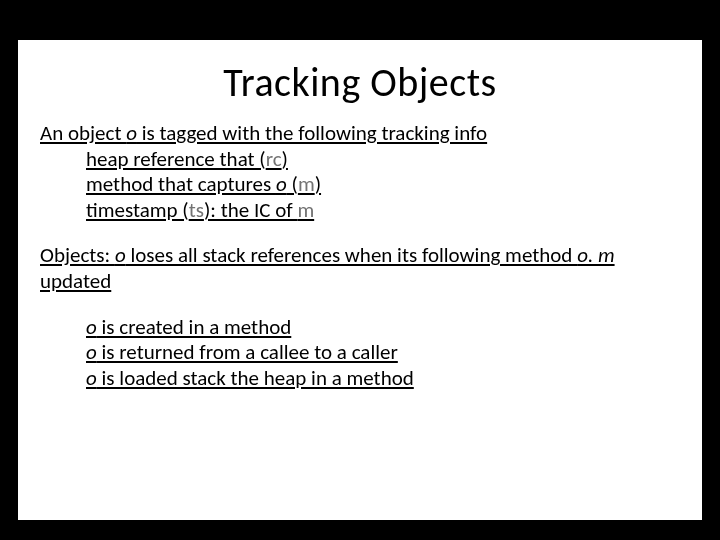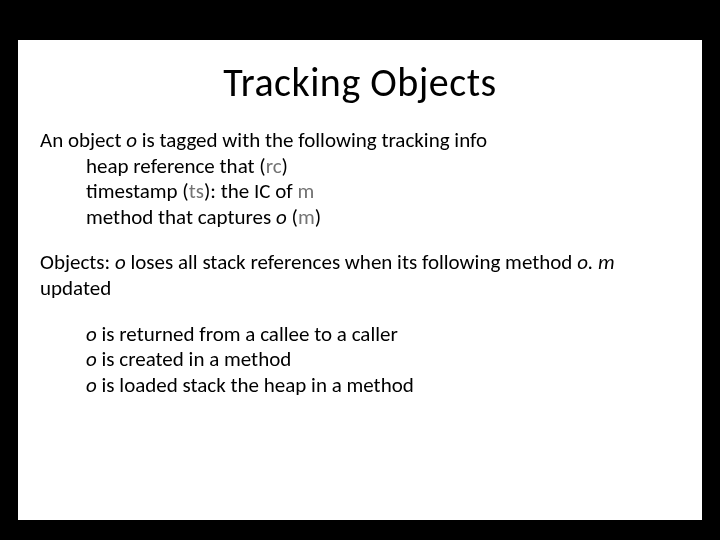--- a/index.html
+++ b/index.html
@@ -20,32 +20,33 @@
   }
   .inner {
     background: #fff;
     color: #000;
     margin: 40px 18px 18px 18px;
     height: 480px;
     box-sizing: border-box;
     padding: 18px 22px 0 22px;
   }
   h1.title {
-    margin: 0 0 21px 0;
+    margin: 0 0 14px 0;
     text-align: center;
     font-weight: 400;
     font-size: 40px;
     letter-spacing: 0.5px;
   }
   .body {
     font-size: 21px;
     line-height: 1.22;
   }
   .para {
     margin-bottom: 20px;
+    text-decoration: underline;
   }
   .indent {
     padding-left: 46px;
   }
   .it { font-style: italic; }
   .red { color: #737373; }
 </style>
 </head>
 <body>
 
@@ -56,39 +57,39 @@
     <div class="body">
 
       <div class="para">
         <div>
           <span>An object </span><span class="it">o</span><span> is tagged with the following tracking info</span>
         </div>
         <div class="indent">
           <span>heap reference that (</span><span class="red">rc</span><span>)</span>
         </div>
         <div class="indent">
-          <span>timestamp (</span><span class="red">ts</span><span>):  the IC of </span><span class="red">m</span>
+          <span>method that captures </span><span class="it">o</span><span> (</span><span class="red">m</span><span>)</span>
         </div>
         <div class="indent">
-          <span>method that captures </span><span class="it">o</span><span> (</span><span class="red">m</span><span>)</span>
+          <span>timestamp (</span><span class="red">ts</span><span>):  the IC of </span><span class="red">m</span>
         </div>
       </div>
 
       <div class="para">
         <div>
           <span>Objects:  </span><span class="it">o</span><span> loses all stack references when its following method </span><span class="it">o. m</span><span> updated</span>
         </div>
       </div>
 
       <div class="para">
         <div class="indent">
-          <span class="it">o</span><span> is returned from a callee to a caller</span>
+          <span class="it">o</span><span> is created in a method</span>
         </div>
         <div class="indent">
-          <span class="it">o</span><span> is created in a method</span>
+          <span class="it">o</span><span> is returned from a callee to a caller</span>
         </div>
         <div class="indent">
           <span class="it">o</span><span> is loaded stack the heap in a method</span>
         </div>
       </div>
 
     </div>
   </div>
 </div>
 

